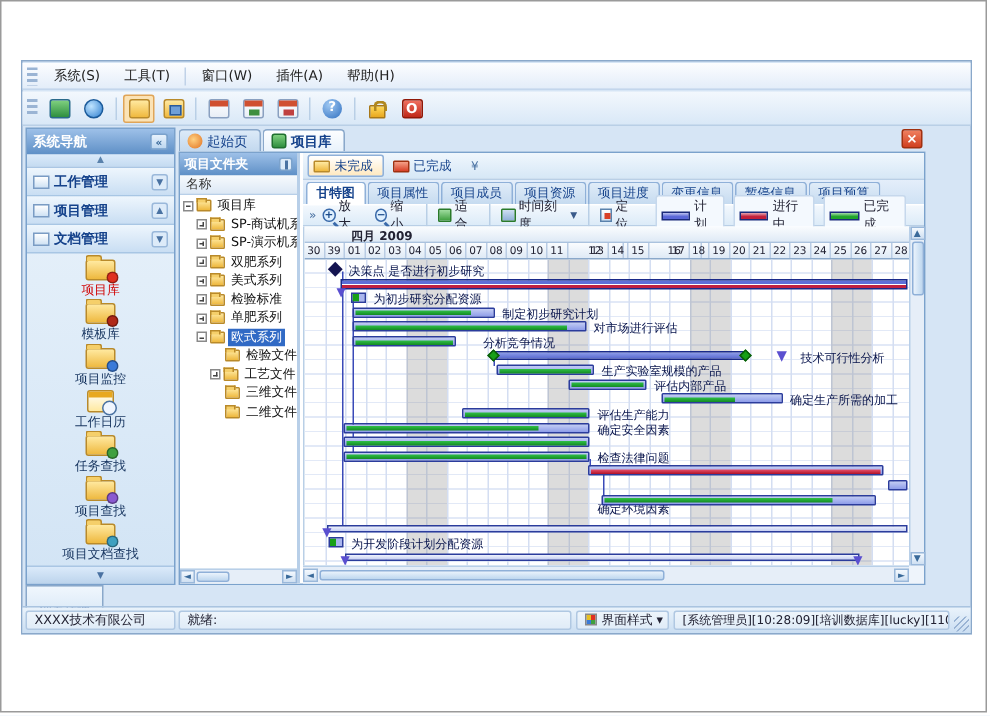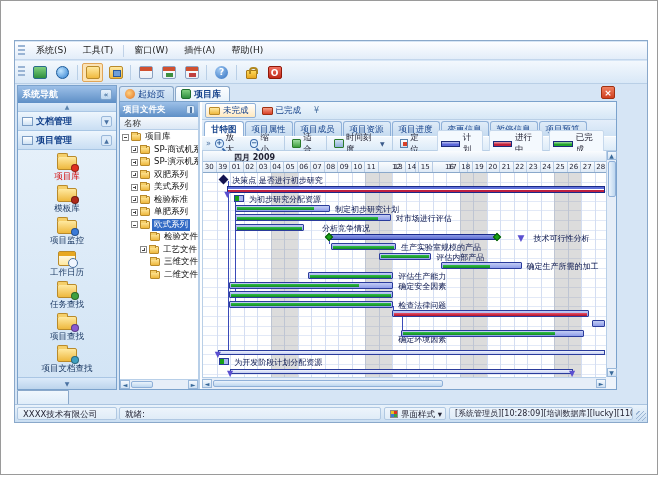--- a/index.html
+++ b/index.html
@@ -201,27 +201,32 @@
 
       <div id="nav-panel">
         <div id="nav-header">
           <span>系统导航</span>
           <span class="hdr-btn">«</span>
         </div>
         <div id="nav-up">▲</div>
         <div id="nav-sections">
             <div class="nav-section">
               <span class="sec-icon"></span>
-              <span>文档管理</span>
+              <span>工作管理</span>
               <span class="chev">▼</span>
             </div>
             <div class="nav-section">
               <span class="sec-icon"></span>
               <span>项目管理</span>
               <span class="chev">▲</span>
+            </div>
+            <div class="nav-section">
+              <span class="sec-icon"></span>
+              <span>文档管理</span>
+              <span class="chev">▼</span>
             </div>
           </div>
         <div id="nav-items">
             <div class="nav-item selected">
               <span class="fold">
                 <span class="badge b-red"></span>
               </span>
               <div class="label">项目库</div>
             </div>
             <div class="nav-item">

